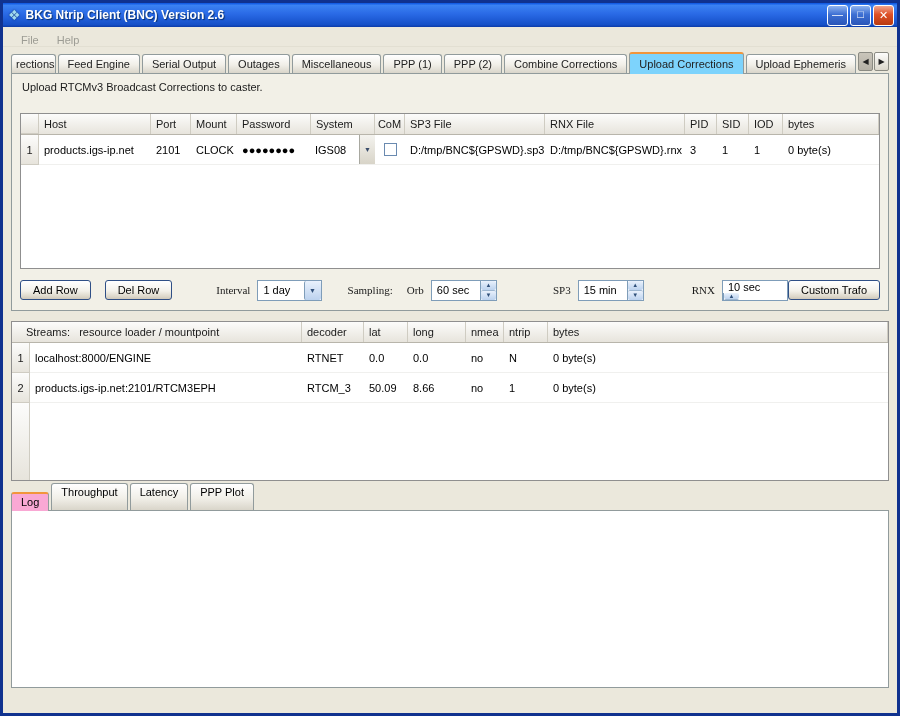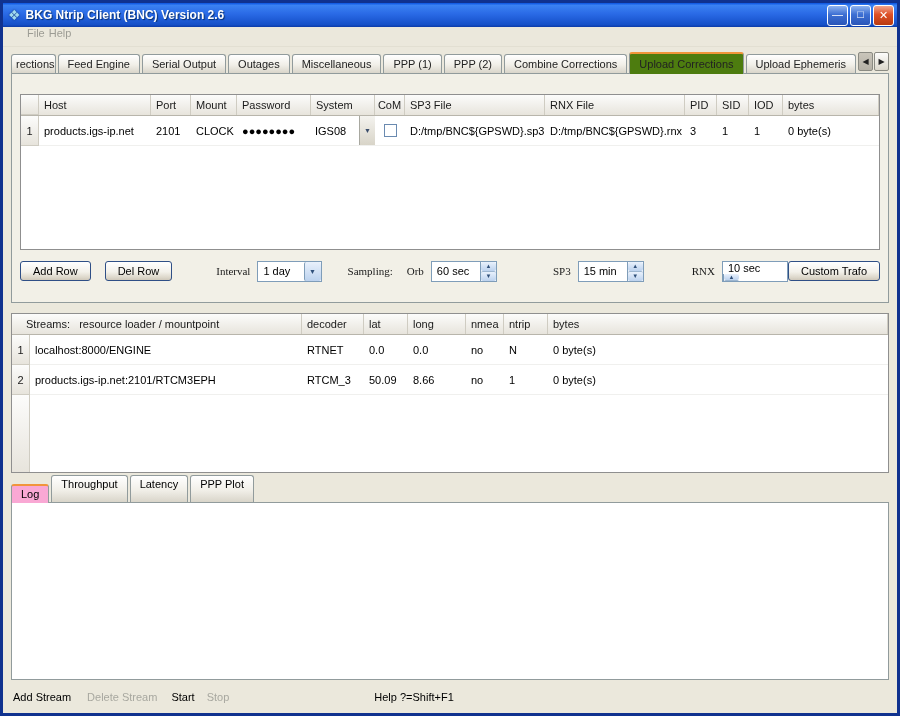--- a/index.html
+++ b/index.html
@@ -28,39 +28,39 @@
     display:flex; align-items:center; justify-content:center;
     color:#fff; font-size:11px; line-height:1; cursor:default;
     background:linear-gradient(180deg,#8fb3ef 0%,#3d6fd3 45%,#2a55b8 100%);
   }
   .winbtn.close{ background:linear-gradient(180deg,#f2a58d 0%,#de5027 45%,#b83a10 100%); font-weight:bold; }
   .winbtn .glyph{ transform:translateY(-1px); }
 
   
   .menubar{
     height:20px; flex:0 0 20px; background:#ebe8dc;
-    display:flex; align-items:flex-start; padding:0 24px; gap:4px;
+    display:flex; align-items:flex-end; padding:0 18px; gap:18px;
     border-bottom:1px solid #e2dfd2;
   }
   .menu-item{ font-size:11px; color:#9c9c94; }
 
   
   .content{ flex:1; display:flex; flex-direction:column; padding:4px 8px 0 8px; overflow:hidden; }
 
   
   .tabbar{ display:flex; align-items:flex-end; height:22px; flex:0 0 22px; position:relative; z-index:2; }
   .tab{
     font-size:11px; color:#222; padding:3px 9px 2px 9px; margin-right:2px;
     border:1px solid #919b9c; border-bottom:none; border-radius:3px 3px 0 0;
     background:linear-gradient(180deg,#ffffff 0%,#f1efe8 55%,#d9d5ca 100%);
     white-space:nowrap; height:19px;
   }
   .tab.cut{ max-width:52px; overflow:hidden; padding-left:4px; }
   .tab.active{
-    background:#4d7c0f; height:22px; padding-top:4px; position:relative;
+    background:#7dd3fc; height:22px; padding-top:4px; position:relative;
     border-top:2px solid #f1953b; font-weight:normal; z-index:3; margin-bottom:-1px;
   }
   .tab-scrollers{ margin-left:auto; display:flex; gap:1px; align-self:flex-start; margin-top:1px; }
   .scrollbtn{
     width:15px; height:19px; border:1px solid #8b8b83; border-radius:2px;
     display:flex; align-items:center; justify-content:center; font-size:8px; color:#222;
     background:linear-gradient(180deg,#fdfdfb,#dcd8cc);
   }
   .scrollbtn.pressed{ background:linear-gradient(180deg,#c9c5ba,#b5b1a6); }
 
@@ -219,20 +219,21 @@
         <span class="scrollbtn pressed">
             <span>◀</span>
           </span>
         <span class="scrollbtn">
             <span>▶</span>
           </span>
       </div>
     </div>
 
     <div class="tab-frame">
+      <div class="panel-desc">Upload RTCMv3 Broadcast Corrections to caster.</div>
 
       <div class="tablewidget upload-table">
         <div class="thead">
           <div class="hcell c-gut gutter-cell"></div>
           <div class="hcell c-host">Host</div>
           <div class="hcell c-port">Port</div>
           <div class="hcell c-mount">Mount</div>
           <div class="hcell c-pass">Password</div>
           <div class="hcell c-sys">System</div>
           <div class="hcell c-com">CoM</div>
@@ -346,26 +347,15 @@
     <div class="bottom-widget">
       <div class="btabs">
         <div class="btab active">Log</div>
         <div class="btab">Throughput</div>
         <div class="btab">Latency</div>
         <div class="btab">PPP Plot</div>
       </div>
       <div class="log-area"></div>
     </div>
 
-    <div class="statusbar">
-      <span class="status-link">Add Stream</span>
-      <span class="sb-gap1"></span>
-      <span class="status-link disabled">Delete Stream</span>
-      <span class="sb-gap2"></span>
-      <span class="status-link">Start</span>
-      <span class="sb-gap3"></span>
-      <span class="status-link disabled">Stop</span>
-      <span class="sb-gap4"></span>
-      <span class="status-link">Help ?=Shift+F1</span>
-    </div>
 
   </div>
 </div>
 
 </body></html>

